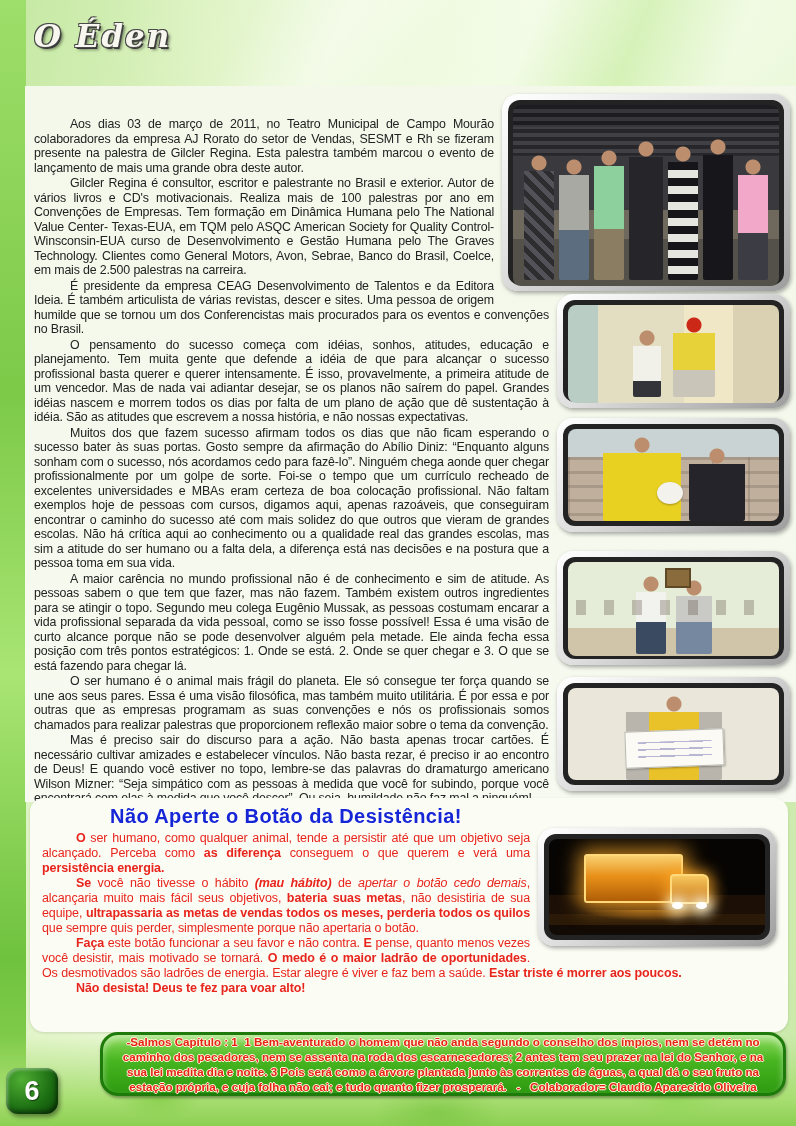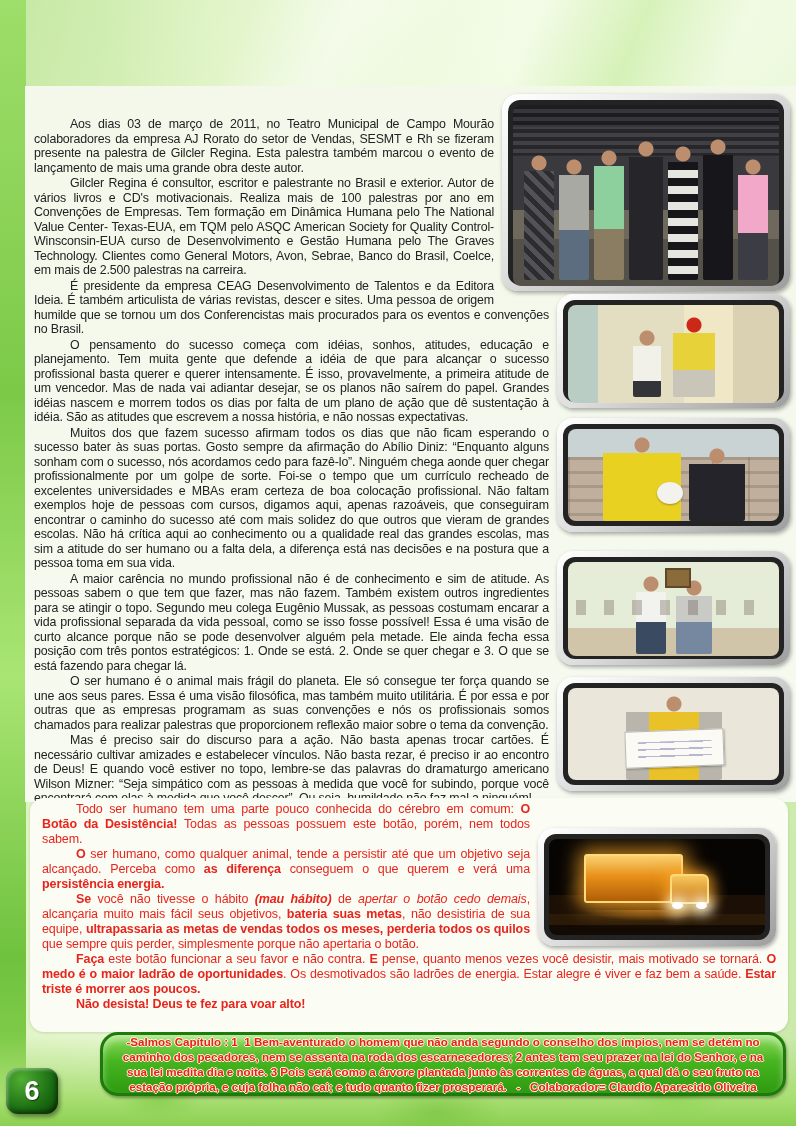--- a/index.html
+++ b/index.html
@@ -139,20 +139,21 @@
 </style>
 </head>
 <body>
 
 <div class="page">
   <div class="streak st1"></div>
   <div class="streak st2"></div>
   <div class="left-strip"></div>
   <div class="bottom-deco"></div>
 
+  <div class="logo">O Éden</div>
 
 
   <div class="article-panel">
 
     <div class="photo-frame ph1">
       <div class="photo-dark">
         <div class="scene s1">
           <span class="fg f1"></span>
           <span class="fg f2"></span>
           <span class="fg f3"></span>
@@ -222,21 +223,21 @@
         <div class="scene s6">
           <span class="truck-trailer"></span>
           <span class="truck-cab"></span>
           <span class="headlight hl1"></span>
           <span class="headlight hl2"></span>
           <span class="road"></span>
         </div>
       </div>
     </div>
 
-    <p><span>Todo ser humano tem uma parte pouco conhecida do cérebro em comum: </span><span class="b">O Botão da Desistência!</span><span> Todas as pessoas possuem este botão, porém, nem todos sabem.</span></p>
+    <h2 class="section-title">Não Aperte o Botão da Desistência!</h2>
     <p><span class="b">O</span><span> ser humano, como qualquer animal, tende a persistir até que um objetivo seja alcançado. Perceba como </span><span class="b">as diferença</span><span> conseguem o que querem e verá uma </span><span class="b">persistência energia.</span></p>
     <p><span class="b">Se</span><span> você não tivesse o hábito </span><span class="b i">(mau hábito)</span><span> de </span><span class="i">apertar o botão cedo demais</span><span>, alcançaria muito mais fácil seus objetivos, </span><span class="b">bateria suas metas</span><span>, não desistiria de sua equipe, </span><span class="b">ultrapassaria as metas de vendas todos os meses, perderia todos os quilos</span><span> que sempre quis perder, simplesmente porque não apertaria o botão.</span></p>
     <p><span class="b">Faça</span><span> este botão funcionar a seu favor e não contra. </span><span class="b">E</span><span> pense, quanto menos vezes você desistir, mais motivado se tornará. </span><span class="b">O medo é o maior ladrão de oportunidades</span><span>. Os desmotivados são ladrões de energia. Estar alegre é viver e faz bem a saúde. </span><span class="b">Estar triste é morrer aos poucos.</span></p>
     <p><span class="b">Não desista! Deus te fez para voar alto!</span></p>
   </div>
 
   <div class="footer-box">
     <div class="footer-text"><span>-Salmos Capítulo : 1&nbsp; 1 Bem-aventurado o homem que não anda segundo o conselho dos ímpios, nem se detém no caminho dos pecadores, nem se assenta na roda dos escarnecedores; 2 antes tem seu prazer na lei do Senhor, e na sua lei medita dia e noite. 3 Pois será como a árvore plantada junto às correntes de águas, a qual dá o seu fruto na estação própria, e cuja folha não cai; e tudo quanto fizer prosperará.</span><span>&nbsp;&nbsp;&nbsp;-&nbsp;&nbsp;&nbsp;</span><span>Colaborador= Claudio Aparecido Oliveira</span></div>
   </div>
 

